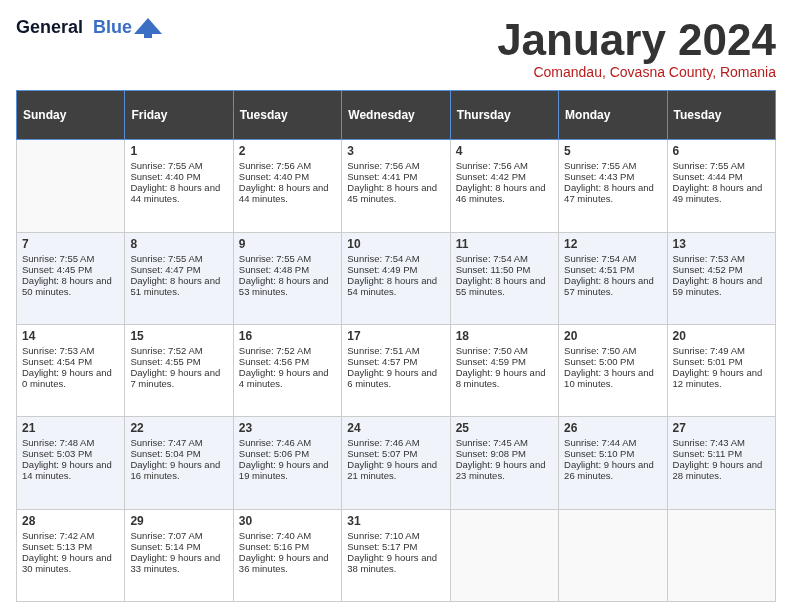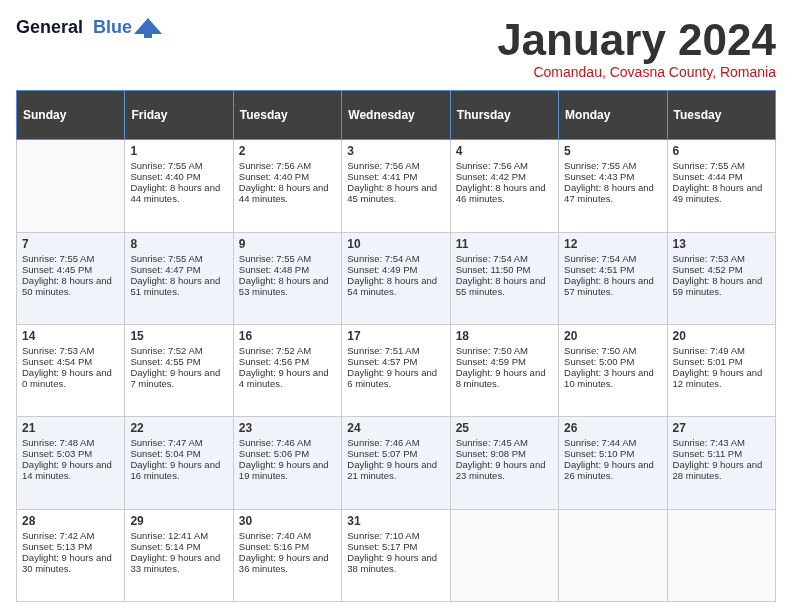--- a/index.html
+++ b/index.html
@@ -310,21 +310,21 @@
         </tr>
         <tr class="row-normal">
           <td>
             <span class="day-num">28</span>
             <div>Sunrise: 7:42 AM</div>
             <div>Sunset: 5:13 PM</div>
             <div>Daylight: 9 hours and 30 minutes.</div>
           </td>
           <td>
             <span class="day-num">29</span>
-            <div>Sunrise: 12:41 AM</div>
+            <div>Sunrise: 7:07 AM</div>
             <div>Sunset: 5:14 PM</div>
             <div>Daylight: 9 hours and 33 minutes.</div>
           </td>
           <td>
             <span class="day-num">30</span>
             <div>Sunrise: 7:40 AM</div>
             <div>Sunset: 5:16 PM</div>
             <div>Daylight: 9 hours and 36 minutes.</div>
           </td>
           <td>

